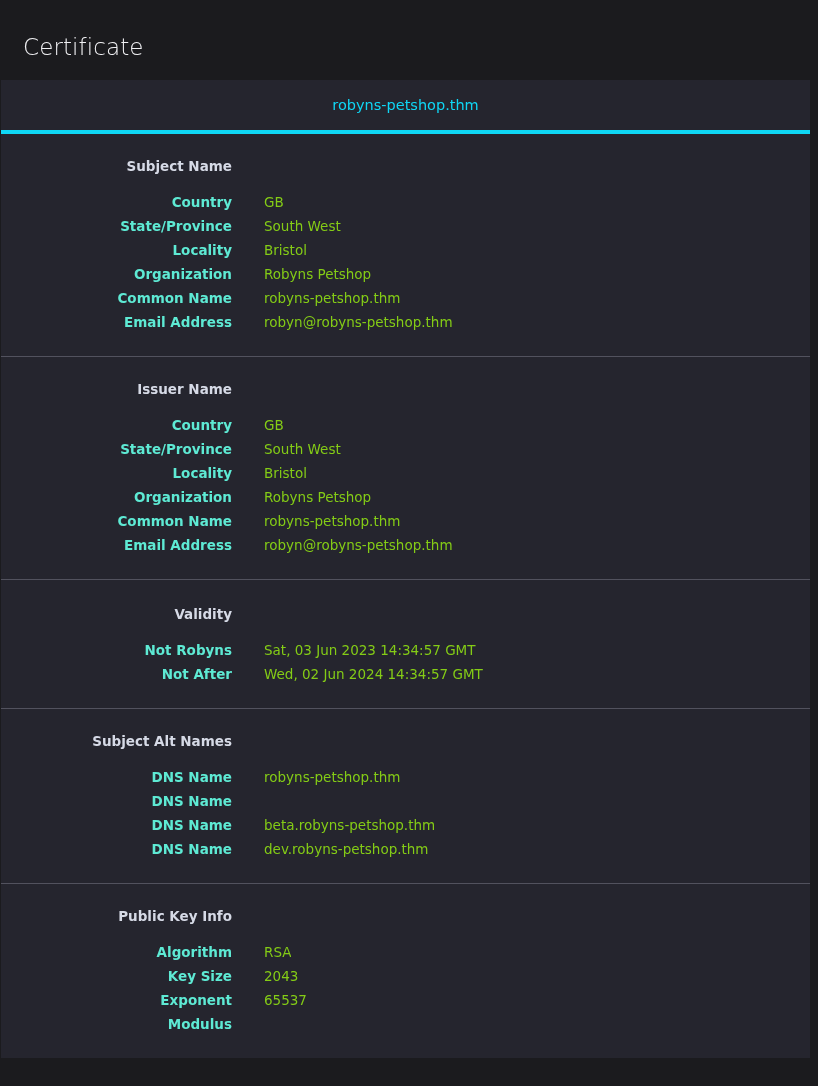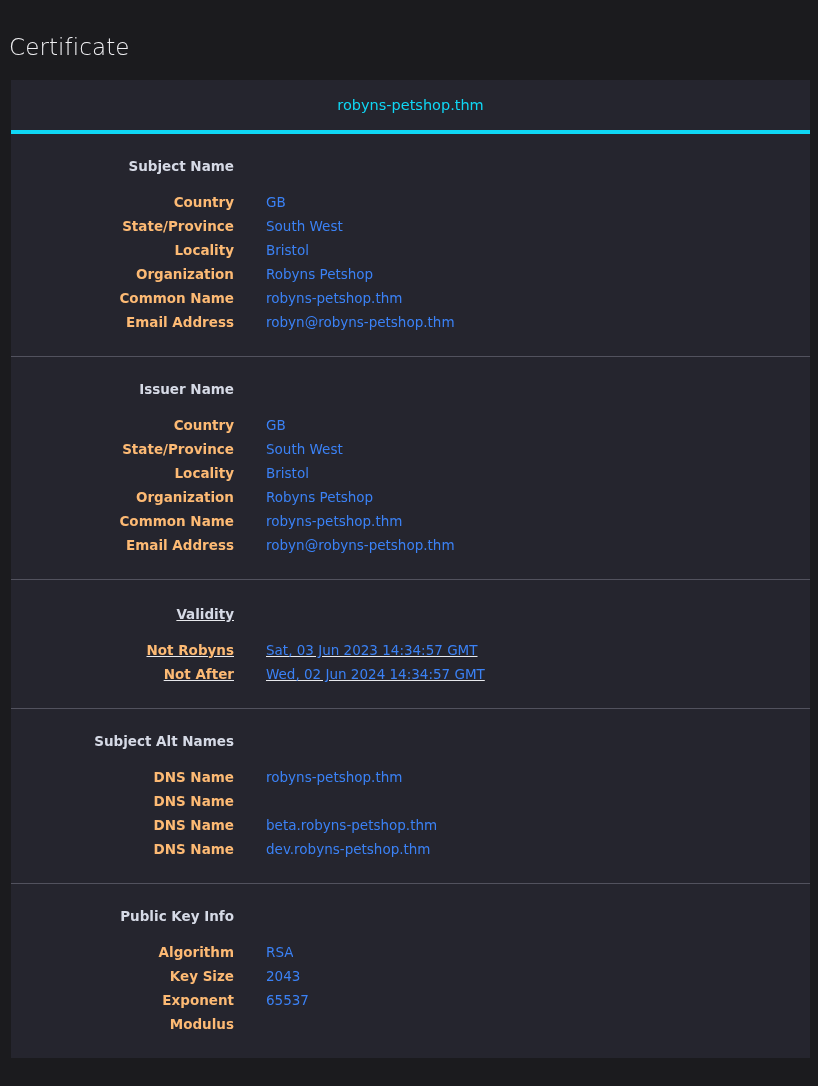--- a/index.html
+++ b/index.html
@@ -14,28 +14,28 @@
     font-family: "DejaVu Sans", "Liberation Sans", sans-serif;
     color: #e8e9ed;
     -webkit-font-smoothing: antialiased;
   }
 
   
   .page-heading {
     font-size: 23px;
     font-weight: 300;
     color: #f0f0f3;
-    padding: 17px 0 0 9px;
+    padding: 17px 0 0 23px;
     line-height: 30px;
     letter-spacing: 0.1px;
   }
 
   
   .cert-card {
-    margin: 18px 8px 0 11px;
+    margin: 18px 8px 0 1px;
     background: #25252e;
   }
 
   
   .tab-strip {
     display: flex;
     position: relative;
     border-bottom: 4px solid #0fd7f5;
     height: 54px;
     box-sizing: border-box;
@@ -49,21 +49,21 @@
     color: #0fd7f5;
     cursor: pointer;
     user-select: none;
   }
 
   
   .cert-body {
     background: #25252e;
   }
   .section {
-    padding: 22px 0 22px 0;
+    padding: 22px 0 22px 8px;
     border-bottom: 1px solid #52525e;
   }
   .section:last-child {
     border-bottom: none;
   }
   .section-title {
     font-size: 13.5px;
     font-weight: bold;
     color: #d6dae6;
     width: 223px;
@@ -75,32 +75,32 @@
     display: flex;
     align-items: baseline;
     line-height: 24px;
   }
   .row-label {
     width: 223px;
     min-width: 223px;
     text-align: right;
     font-size: 13.5px;
     font-weight: bold;
-    color: #fdba74;
+    color: #5eead4;
     padding-right: 0;
   }
   .row-value {
     padding-left: 32px;
     font-size: 13.5px;
-    color: #3b82f6;
+    color: #84cc16;
     white-space: nowrap;
     overflow: hidden;
     text-overflow: ellipsis;
   }
-  .section.validity { padding-top: 24px; text-decoration: underline; }
+  .section.validity { padding-top: 24px; }
 </style>
 </head>
 <body>
 
 <div>
 
   <h1 class="page-heading">Certificate</h1>
 
   <div class="cert-card">
 

